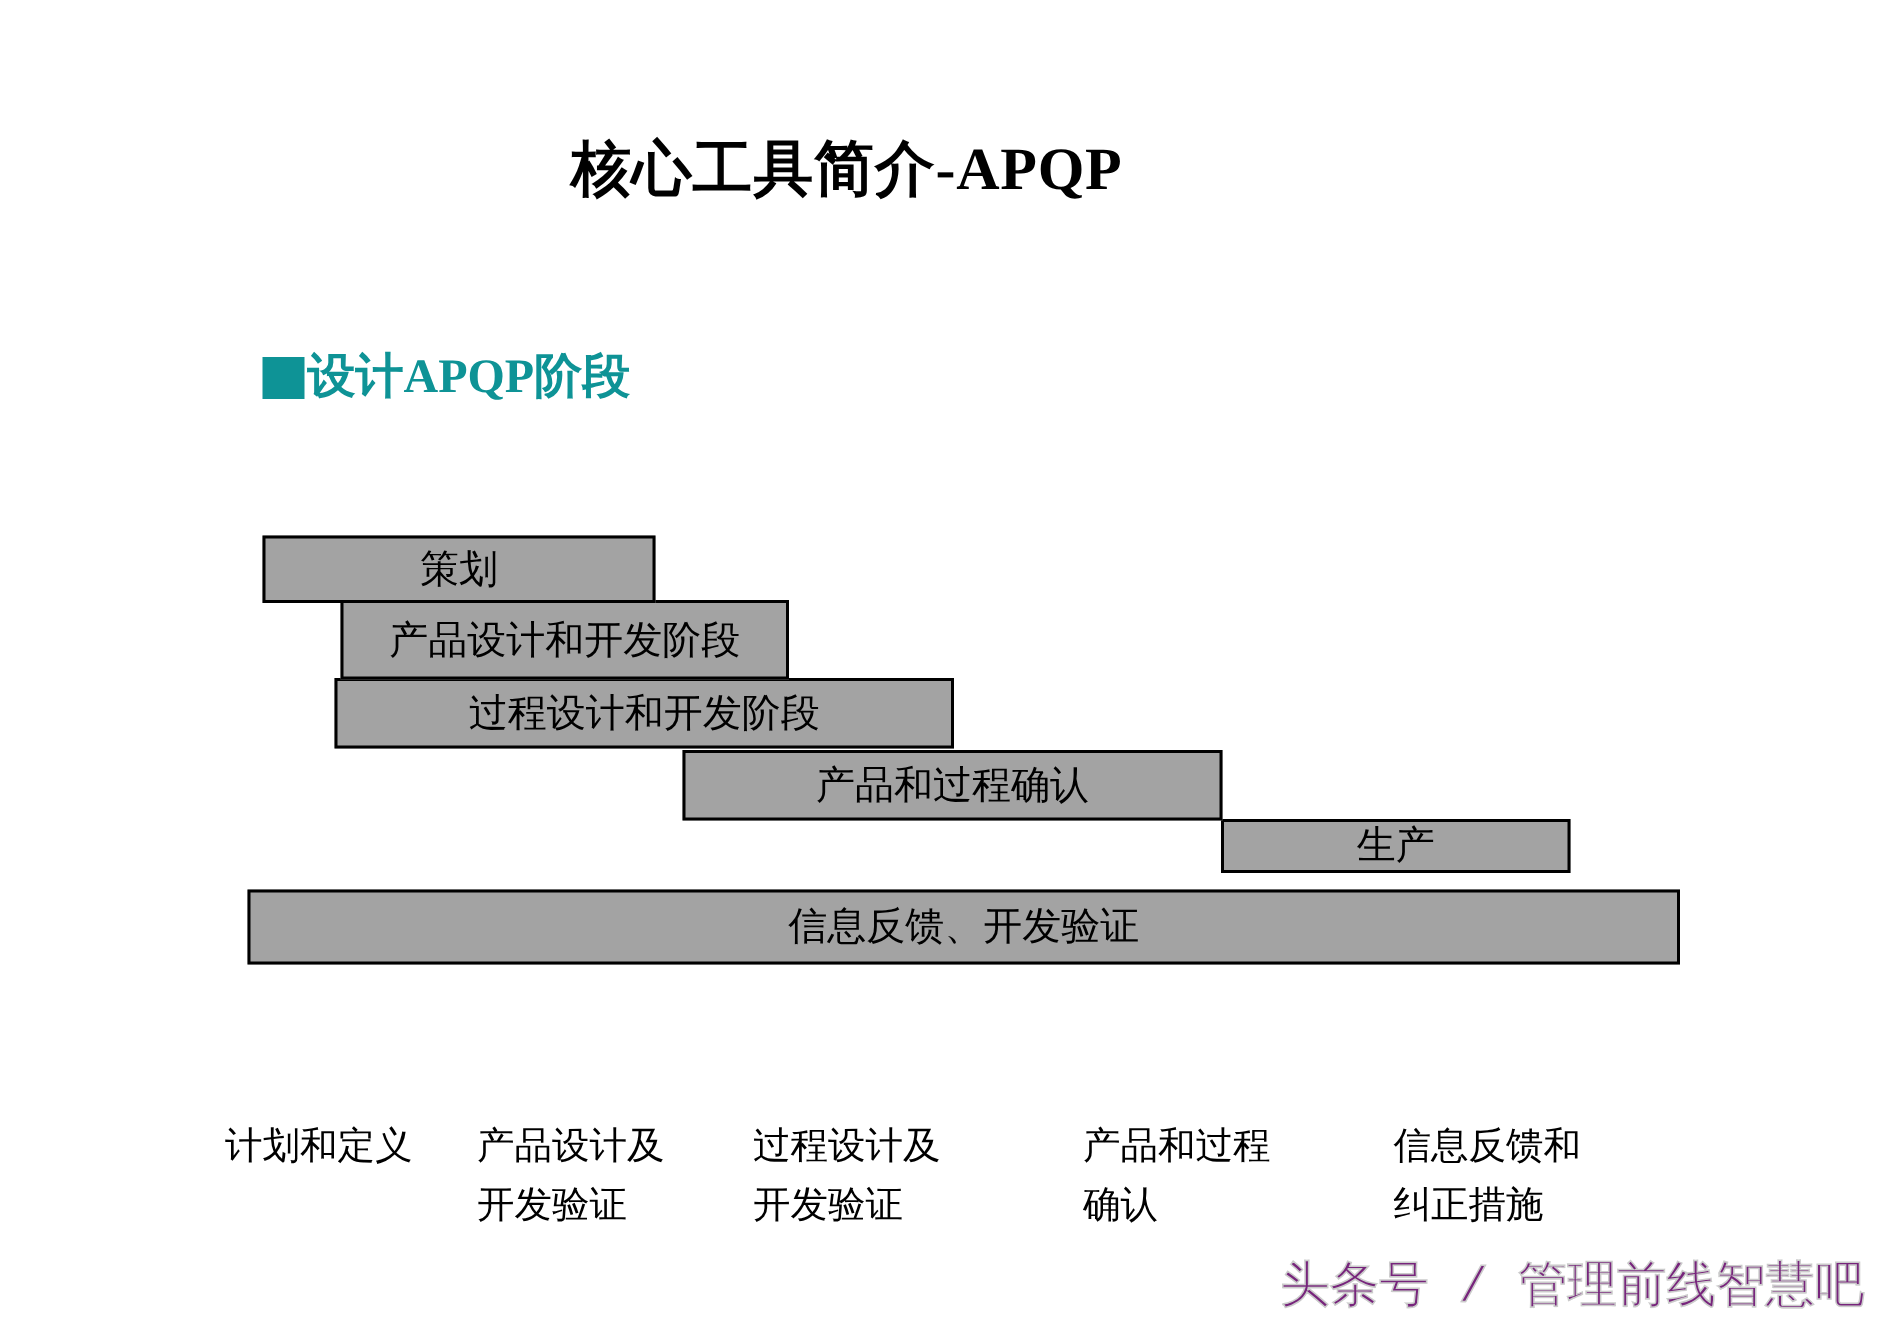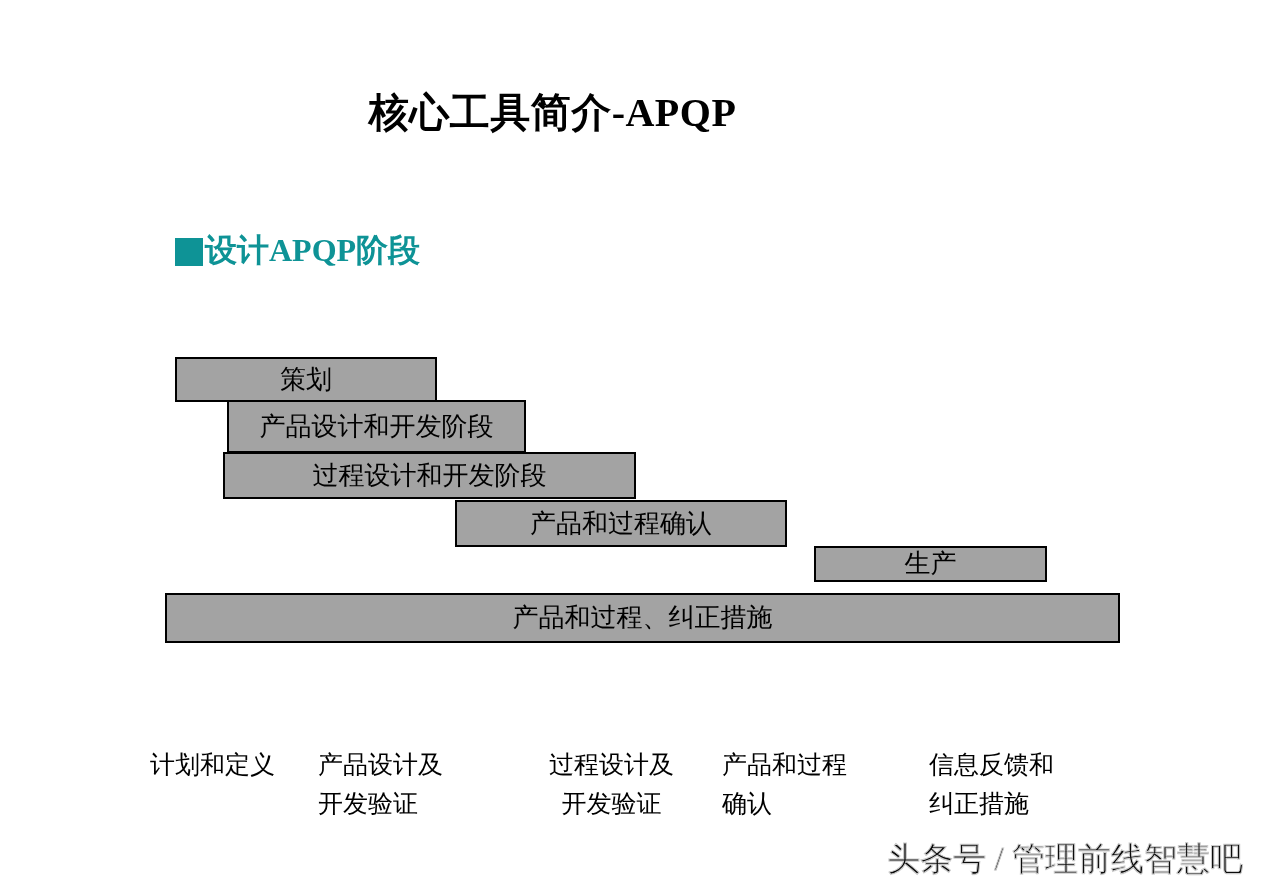--- a/index.html
+++ b/index.html
@@ -26,20 +26,21 @@
     top: 88px;
     width: 1105px;
     text-align: center;
     font-family: "Liberation Serif", "DejaVu Serif", serif;
     font-weight: bold;
     font-size: 40px;
     line-height: 50px;
     letter-spacing: 0.5px;
     color: #000000;
     white-space: nowrap;
+    padding-left: 12px;
   }
 
   
   .subtitle-row {
     position: absolute;
     left: 175px;
     top: 228px;
     display: flex;
     align-items: center;
   }
@@ -76,21 +77,21 @@
     font-size: 26px;
     line-height: 30px;
     color: #000000;
     white-space: nowrap;
   }
 
   
   #box-1 { left: 175px; top: 357px; width: 262px; height: 45px; z-index: 6; }
   #box-2 { left: 227px; top: 400px; width: 299px; height: 53px; z-index: 5; }
   #box-3 { left: 223px; top: 452px; width: 413px; height: 47px; z-index: 4; }
-  #box-4 { left: 455px; top: 500px; width: 332px; height: 47px; z-index: 3; }
+  #box-4 { left: 455px; top: 500px; width: 360px; height: 47px; z-index: 3; }
   #box-5 { left: 814px; top: 546px; width: 233px; height: 36px; z-index: 2; }
   #box-6 { left: 165px; top: 593px; width: 955px; height: 50px; z-index: 1; }
 
   
   .captions {
     position: absolute;
     left: 0;
     top: 705px;
     width: 1263px;
     height: 90px;
@@ -100,33 +101,33 @@
     position: absolute;
     top: 0;
     font-family: "Liberation Serif", "DejaVu Serif", serif;
     font-size: 25px;
     line-height: 39px;
     color: #000000;
     white-space: pre-line;
   }
   #caption-0 { left: 150px; }
   #caption-1 { left: 318px; }
-  #caption-2 { left: 549px; text-align: center; }
+  #caption-2 { left: 502px; }
   #caption-3 { left: 722px; }
   #caption-4 { left: 929px; }
 
   
   .watermark {
     position: absolute;
     right: 20px;
     bottom: 14px;
-    font-family: Liberation Serif, serif;
+    font-family: Liberation Mono, monospace;
     font-size: 33px;
     line-height: 40px;
-    color: #000000;
+    color: #701a75;
     -webkit-text-stroke: 1px #c9c9c9;
     text-shadow: 0 1px 0 #e3e3e3;
     white-space: nowrap;
     opacity: 0.95;
     pointer-events: none;
   }
 </style>
 </head>
 <body>
 
@@ -153,21 +154,21 @@
 
   <div class="stair-box" id="box-4">
     <span class="box-label">产品和过程确认</span>
   </div>
 
   <div class="stair-box" id="box-5">
     <span class="box-label">生产</span>
   </div>
 
   <div class="stair-box" id="box-6">
-    <span class="box-label">产品和过程、纠正措施</span>
+    <span class="box-label">信息反馈、开发验证</span>
   </div>
 
   <div class="captions">
     <div class="caption" id="caption-0">计划和定义</div>
     <div class="caption" id="caption-1">产品设计及
 开发验证</div>
     <div class="caption" id="caption-2">过程设计及
 开发验证</div>
     <div class="caption" id="caption-3">产品和过程
 确认</div>

